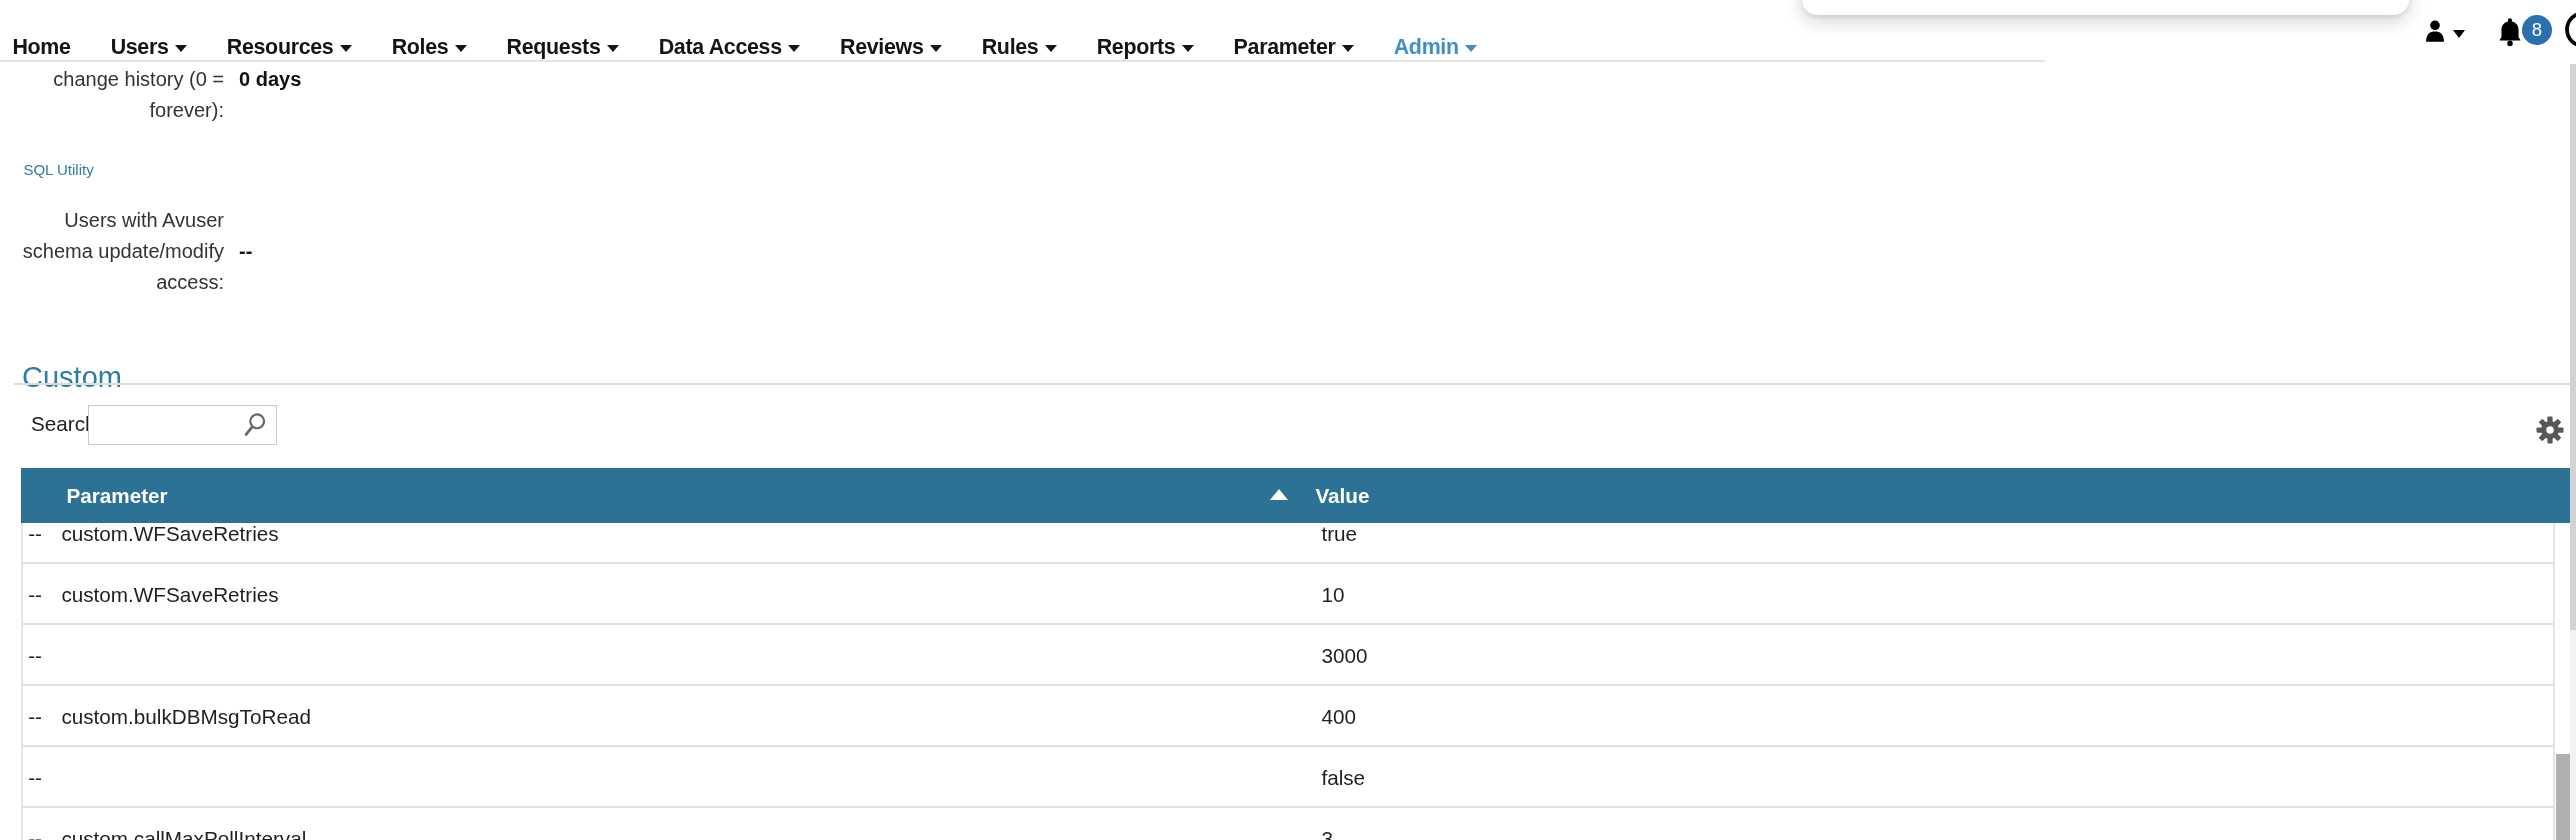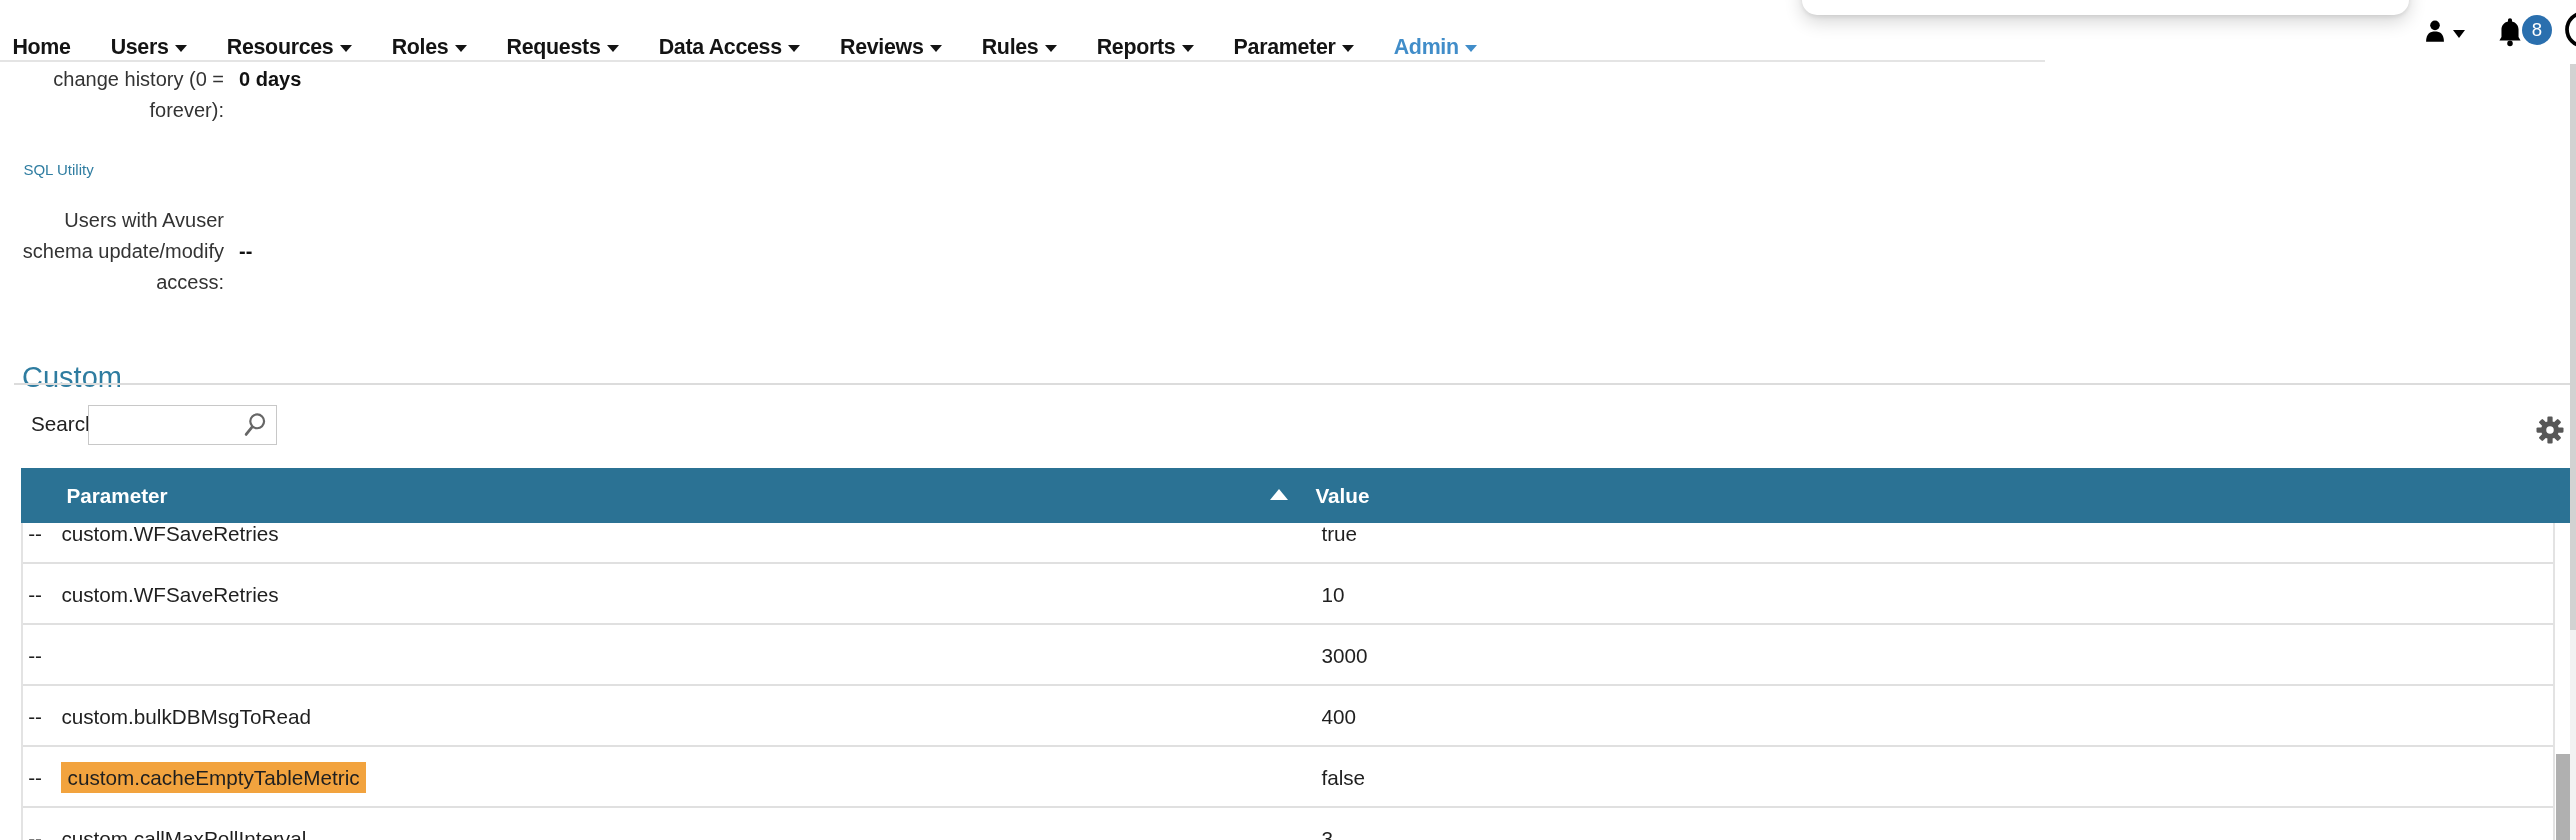--- a/index.html
+++ b/index.html
@@ -218,21 +218,20 @@
         <span class="cell c-marker">--</span>
         <span class="cell c-value">3000</span>
       </div>
       <div class="t-row">
         <span class="cell c-marker">--</span>
         <span class="cell c-param"><span>custom.bulkDBMsgToRead</span></span>
         <span class="cell c-value">400</span>
       </div>
       <div class="t-row">
         <span class="cell c-marker">--</span>
-        <span class="cell c-param"><span class="hl">custom.cacheEmptyTableMetric</span></span>
         <span class="cell c-value">false</span>
       </div>
       <div class="t-row">
         <span class="cell c-marker">--</span>
         <span class="cell c-param"><span>custom.callMaxPollInterval</span></span>
         <span class="cell c-value">3</span>
       </div>
     </div>
 </div>
 

